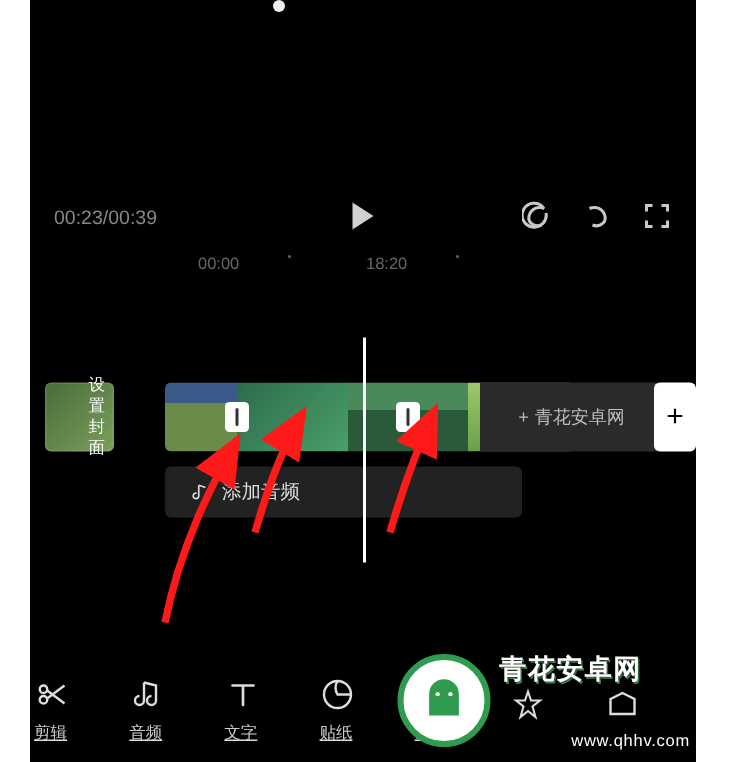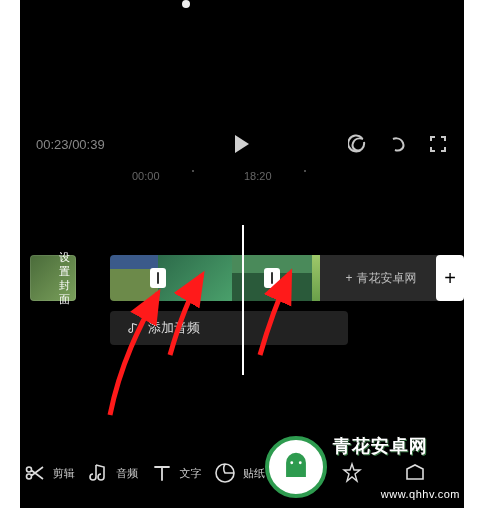--- a/index.html
+++ b/index.html
@@ -228,26 +228,26 @@
     bottom:0;
     height:70px;
     background:#000;
     display:flex;
     justify-content:space-around;
     align-items:center;
     padding-top:4px;
   }
   .tool {
     display:flex;
-    flex-direction:row;
-    align-items:center;
+    flex-direction:column;
     color:#ddd;
     font-size:11px;
     gap:6px;
     width:58px;
+    text-decoration:underline;
   }
   .tool svg { width:24px; height:24px; }
   .tool .lbl { color:#ccc; }
 
   
   .watermark {
     position:absolute;
     right:4px;
     bottom:8px;
     display:flex;

